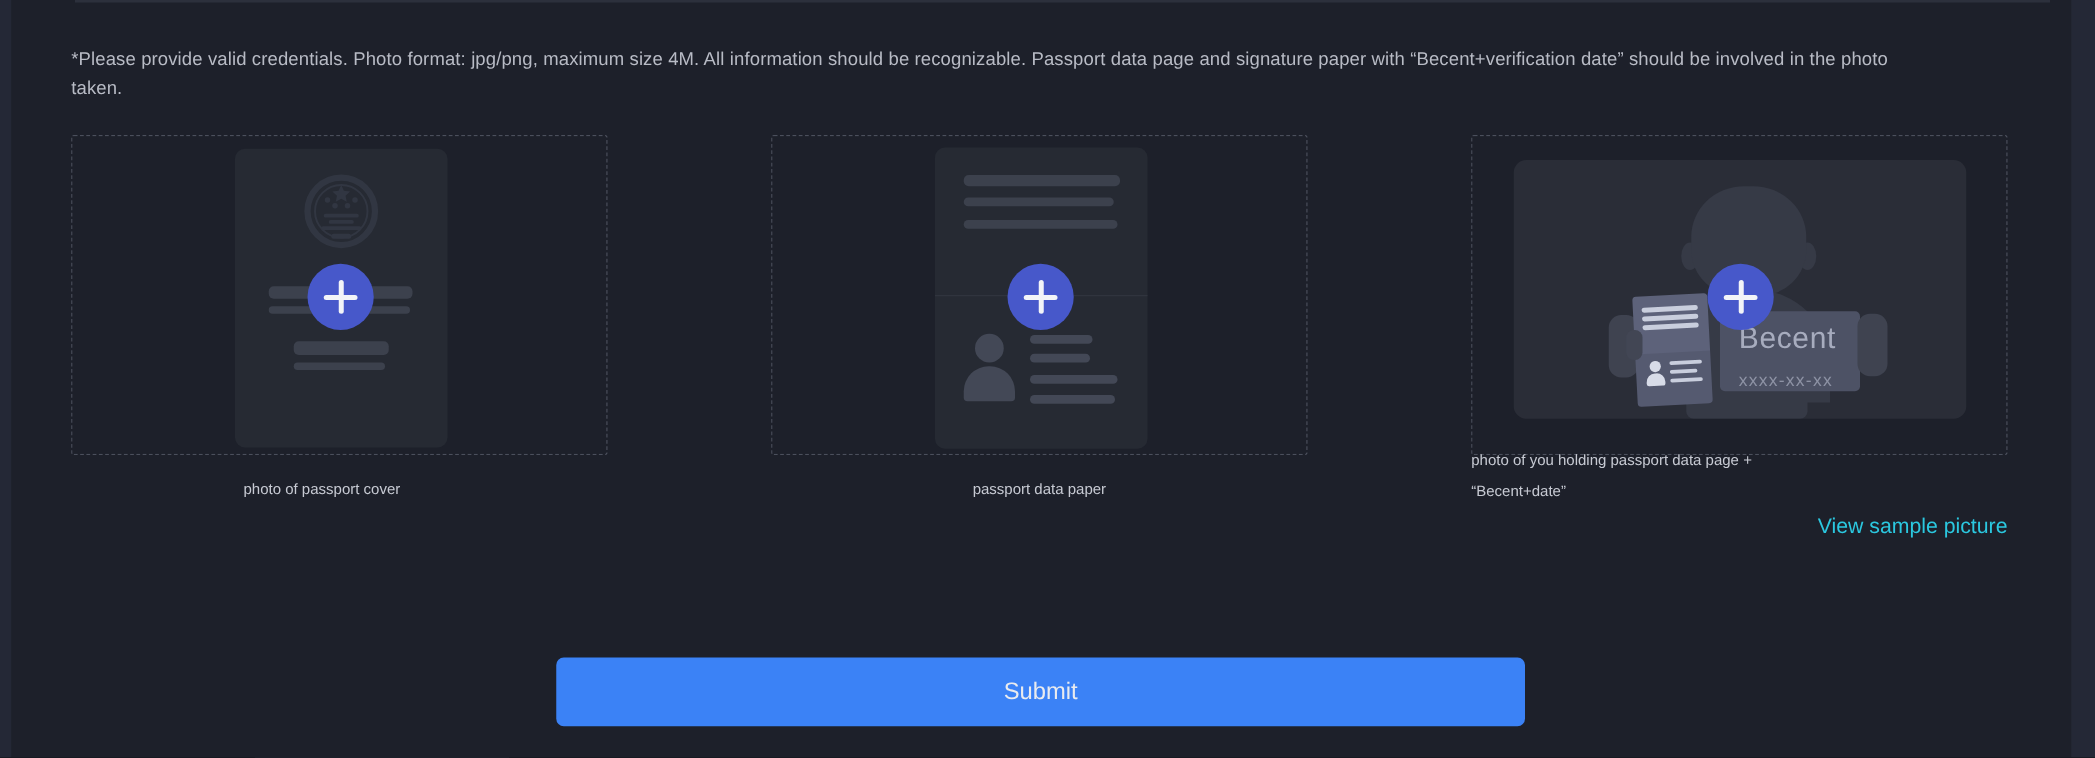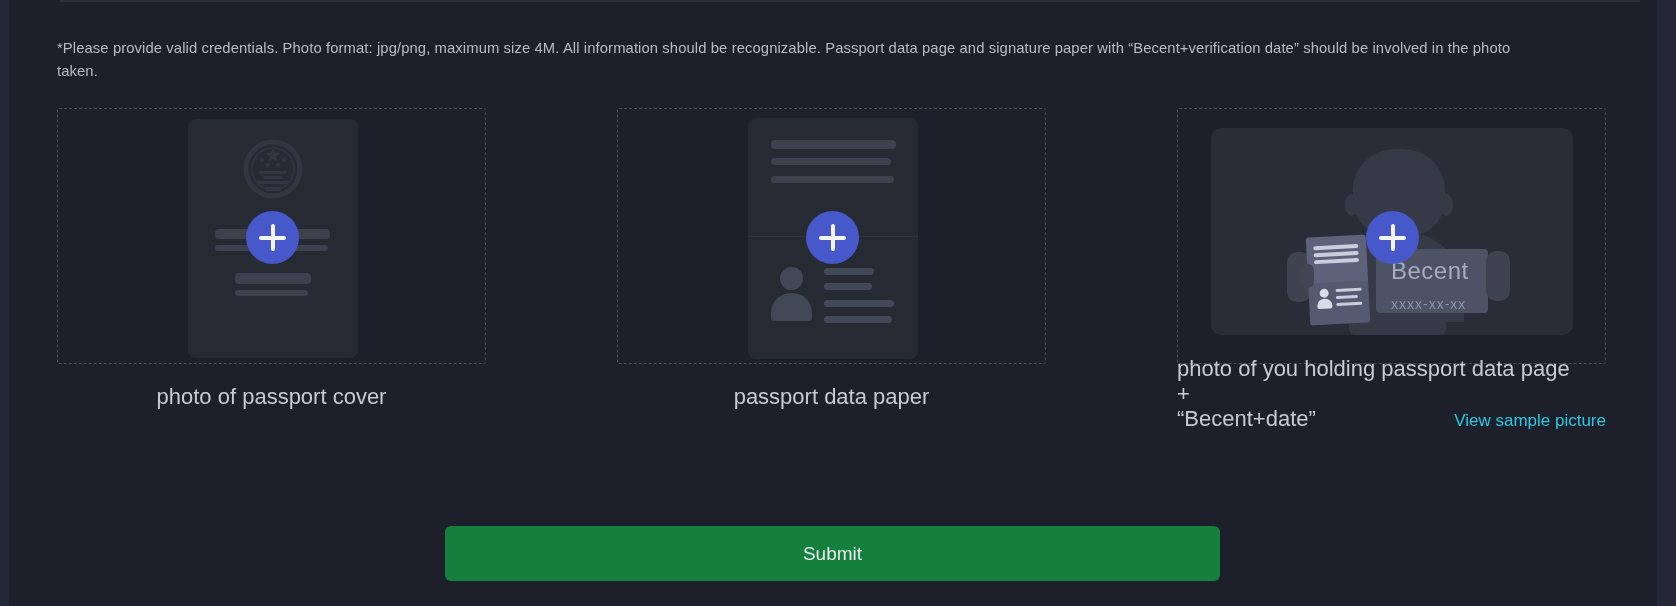--- a/index.html
+++ b/index.html
@@ -96,36 +96,36 @@
   .h-thumb { position:absolute; left:90px; top:136px; width:13px; height:24px; background:#424654; border-radius:6px; z-index:5; }
   .becent-sign {
     position:absolute; left:165px; top:121px; width:112px; height:64px;
     background:#4d5265; border-radius:4px; z-index:5; padding:10px 0 0 15px;
   }
   .sign-title { font-size:24px; line-height:24px; color:#a7acbe; letter-spacing:0.5px; }
   .sign-date  { font-size:14px; line-height:18px; color:#8d92a4; letter-spacing:1px; margin-top:12px; }
   .box3 .plus-button { left:188px; top:102px; }
 
   .box-label {
-    position:absolute; top:384px; font-size:22px; color:#c7cad3; text-align:center;
-  }
-  .box-label.l1 { left:57px;  width:429px; }
+    position:absolute; top:384px; font-size:12px; color:#c7cad3; text-align:center;
+  }
+  .box-label.l1 { left:43px;  width:429px; }
   .box-label.l2 { left:617px; width:429px; }
   .box-label.l3 {
     left:1177px; width:400px; top:356px; text-align:left;
     line-height:25px; white-space:pre-line;
   }
   .sample-link {
     position:absolute; left:1177px; top:411px; width:429px; text-align:right;
     font-size:17px; color:#2bc8e0; cursor:pointer;
   }
 
   .submit-button {
     position:absolute; left:445px; top:526px; width:775px; height:55px;
-    background:#15803d; border:none; border-radius:6px; cursor:pointer;
+    background:#3b82f6; border:none; border-radius:6px; cursor:pointer;
     font-family:"Liberation Sans","DejaVu Sans",sans-serif;
     font-size:19px; color:#e9ebef; text-align:center;
   }
 </style>
 </head>
 <body>
 
 <div class="page">
   <div class="edge-strip left"></div>
   <div class="edge-strip right"></div>

